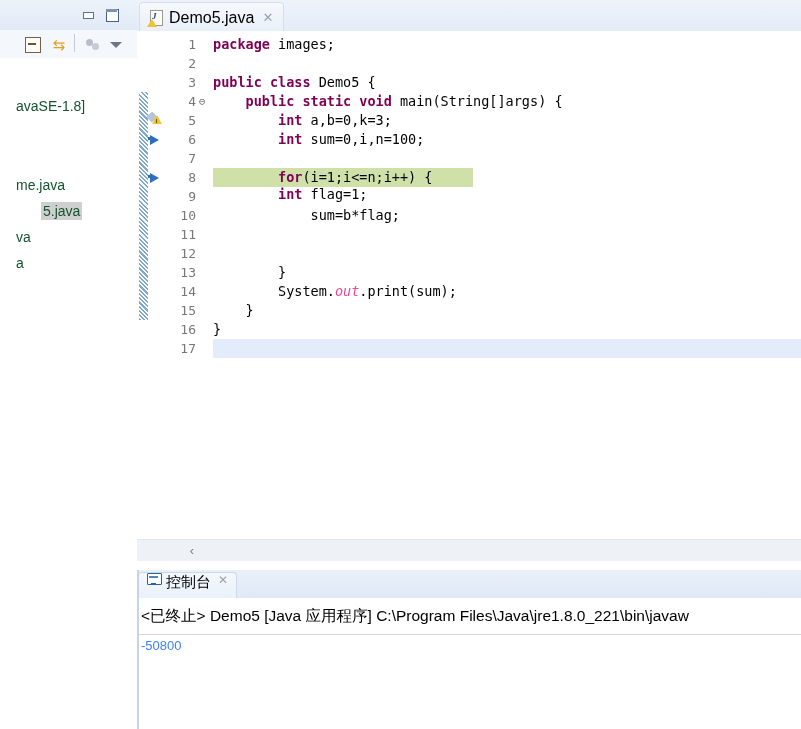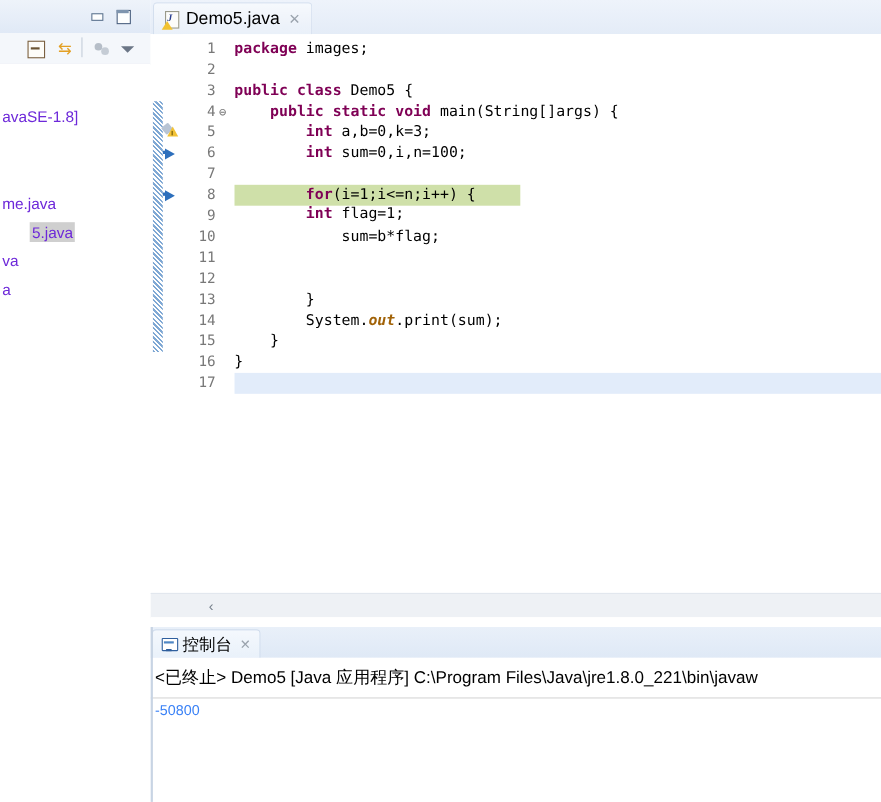--- a/index.html
+++ b/index.html
@@ -79,22 +79,22 @@
     border-left:6px solid transparent;border-right:6px solid transparent;
     border-top:6px solid #6b7686;
   }
 
   #tree{
     position:absolute;left:0;top:58px;width:137px;height:671px;
     background:#ffffff;overflow:hidden;
   }
   .tree-row{
     position:absolute;left:0;height:21px;line-height:21px;
-    font-family:"Liberation Sans", sans-serif;font-size:14px;color:#6d28d9;
-    white-space:nowrap;padding-left:2px;cursor:pointer;
+    font-family:"Liberation Sans", sans-serif;font-size:14px;color:#14532d;
+    white-space:nowrap;padding-left:16px;cursor:pointer;
   }
   .tree-row.sel span{background:#cfcfcf;padding:1px 2px;margin-left:25px;}
 
   
   #editor-area{
     position:absolute;left:137px;top:0;width:664px;height:570px;
     background:#ffffff;
   }
   #editor-tabbar{
     position:absolute;left:0;top:0;width:664px;height:31px;
@@ -193,21 +193,21 @@
     position:absolute;left:0;height:19px;line-height:19px;white-space:pre;
     color:#000;
   }
   .hl-line{
     position:absolute;left:0;height:19px;background:#cfe0a9;
   }
   .cur-line{
     position:absolute;left:0;height:19px;background:#e2ecfa;
   }
   .kw{color:#7f0055;font-weight:bold;}
-  .fld{color:#a16207;font-style:italic;font-weight:bold;}
+  .fld{color:#ec4899;font-style:italic;font-weight:normal;}
   .pl{color:#000000;}
 
   #hscroll{
     position:absolute;left:0;top:539px;width:664px;height:22px;
     background:#eef1f5;border-top:1px solid #e2e7ee;
   }
   #hscroll-left{
     position:absolute;left:46px;top:2px;width:18px;height:18px;
     text-align:center;line-height:18px;font-size:13px;color:#77808c;cursor:pointer;
   }
@@ -222,21 +222,21 @@
   }
   #console-tabbar{
     position:absolute;left:0;top:0;width:664px;height:28px;
     background:linear-gradient(to bottom,#e9f0f9 0%,#dfe9f6 100%);
   }
   #console-tab{
     position:absolute;left:1px;top:2px;height:26px;padding:0 8px;
     background:linear-gradient(to bottom,#f4f8fd,#e9f1fa);
     border:1px solid #ccd9ea;border-bottom:none;
     border-top-left-radius:4px;border-top-right-radius:4px;
-    display:flex;align-items:center;gap:5px;cursor:pointer;
+    display:flex;gap:5px;cursor:pointer;
   }
   #console-icon{
     position:relative;width:14px;height:13px;flex:0 0 auto;
   }
   #console-icon .scr{
     position:absolute;left:0;top:0;width:13px;height:10px;
     border:1.5px solid #2f5f9e;background:#ffffff;border-radius:1px;
   }
   #console-icon .bar{
     position:absolute;left:2px;top:3px;width:9px;height:2px;background:#4e86c4;

